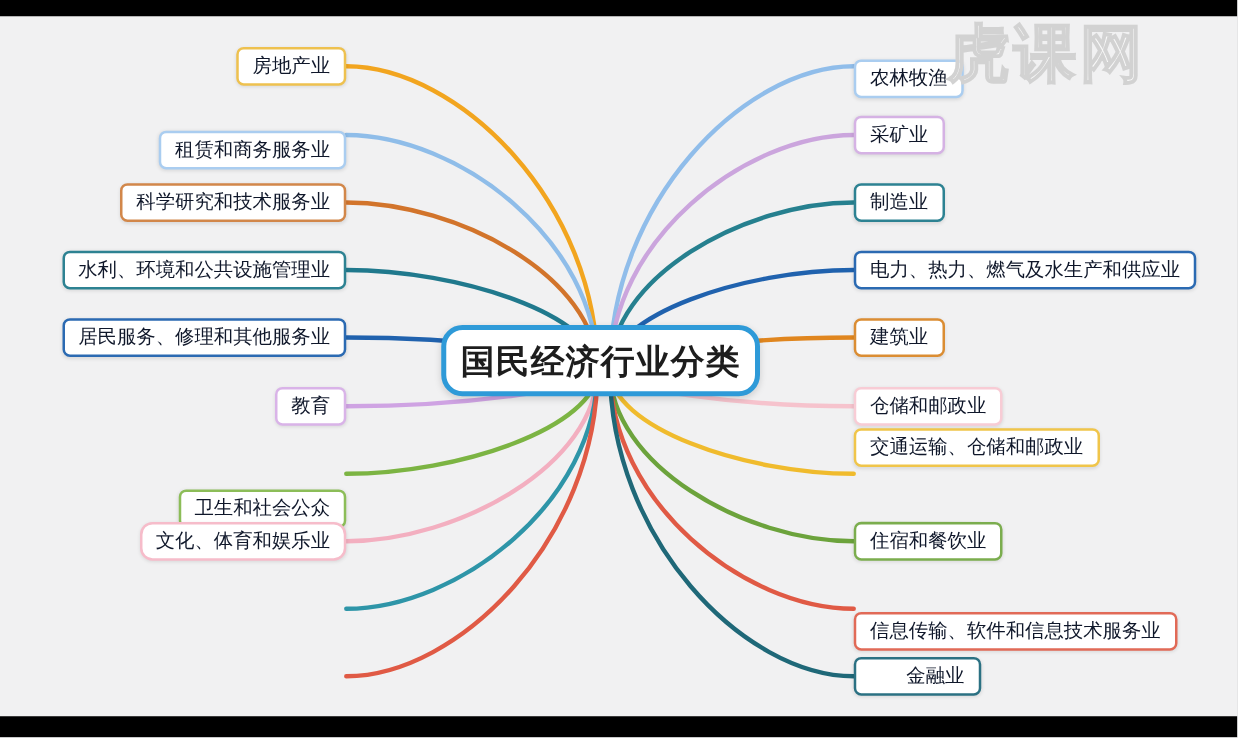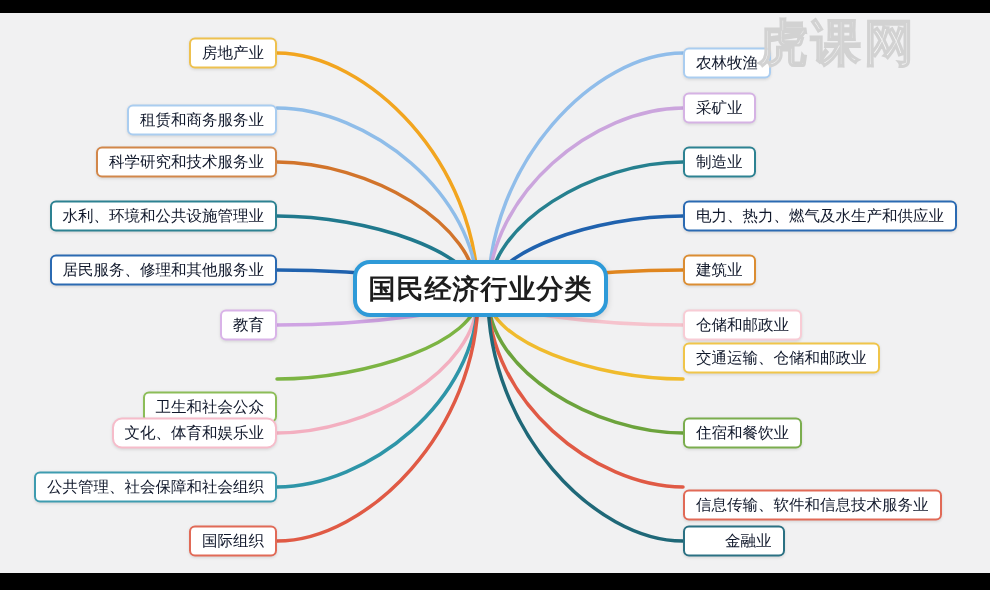--- a/index.html
+++ b/index.html
@@ -71,22 +71,20 @@
 
   <div id="nodes">
       <div class="node left" style="top: 53px; border-color: rgb(238, 193, 79);">房地产业</div>
       <div class="node left" style="top: 120px; border-color: rgb(170, 205, 240);">租赁和商务服务业</div>
       <div class="node left" style="top: 162px; border-color: rgb(210, 135, 74); text-align: center;">科学研究和技术服务业</div>
       <div class="node left" style="top: 216px; border-color: rgb(45, 130, 146);">水利、环境和公共设施管理业</div>
       <div class="node left" style="top: 270px; border-color: rgb(43, 106, 178); margin-left: 11px;">居民服务、修理和其他服务业</div>
       <div class="node left" style="top: 325px; border-color: rgb(217, 179, 232);">教育</div>
       <div class="node left" style="top: 379px; border-color: rgb(140, 189, 88); margin-top: 28px;">卫生和社会公众</div>
       <div class="node left" style="top: 433px; border-color: rgb(246, 188, 202); border-radius: 10px;">文化、体育和娱乐业</div>
-      <div class="node left" style="top: 487px; border-color: rgb(62, 156, 176);">公共管理、社会保障和社会组织</div>
-      <div class="node left" style="top: 541px; border-color: rgb(225, 106, 87);">国际组织</div>
       <div class="node right" style="top: 63px; border-color: rgb(170, 205, 240);">农林牧渔</div>
       <div class="node right" style="top: 108px; border-color: rgb(213, 178, 228);">采矿业</div>
       <div class="node right" style="top: 162px; border-color: rgb(45, 130, 146); text-align: center;">制造业</div>
       <div class="node right" style="top: 216px; border-color: rgb(43, 106, 178);">电力、热力、燃气及水生产和供应业</div>
       <div class="node right" style="top: 270px; border-color: rgb(219, 141, 51);">建筑业</div>
       <div class="node right" style="top: 325px; border-color: rgb(248, 204, 213);">仓储和邮政业</div>
       <div class="node right" style="top: 358px; border-color: rgb(240, 197, 74);">交通运输、仓储和邮政业</div>
       <div class="node right" style="top: 433px; border-color: rgb(123, 173, 78);">住宿和餐饮业</div>
       <div class="node right" style="top: 505px; border-color: rgb(225, 106, 87);">信息传输、软件和信息技术服务业</div>
       <div class="node right" style="top: 541px; border-color: rgb(43, 113, 131); padding-left: 40px;">金融业</div>

